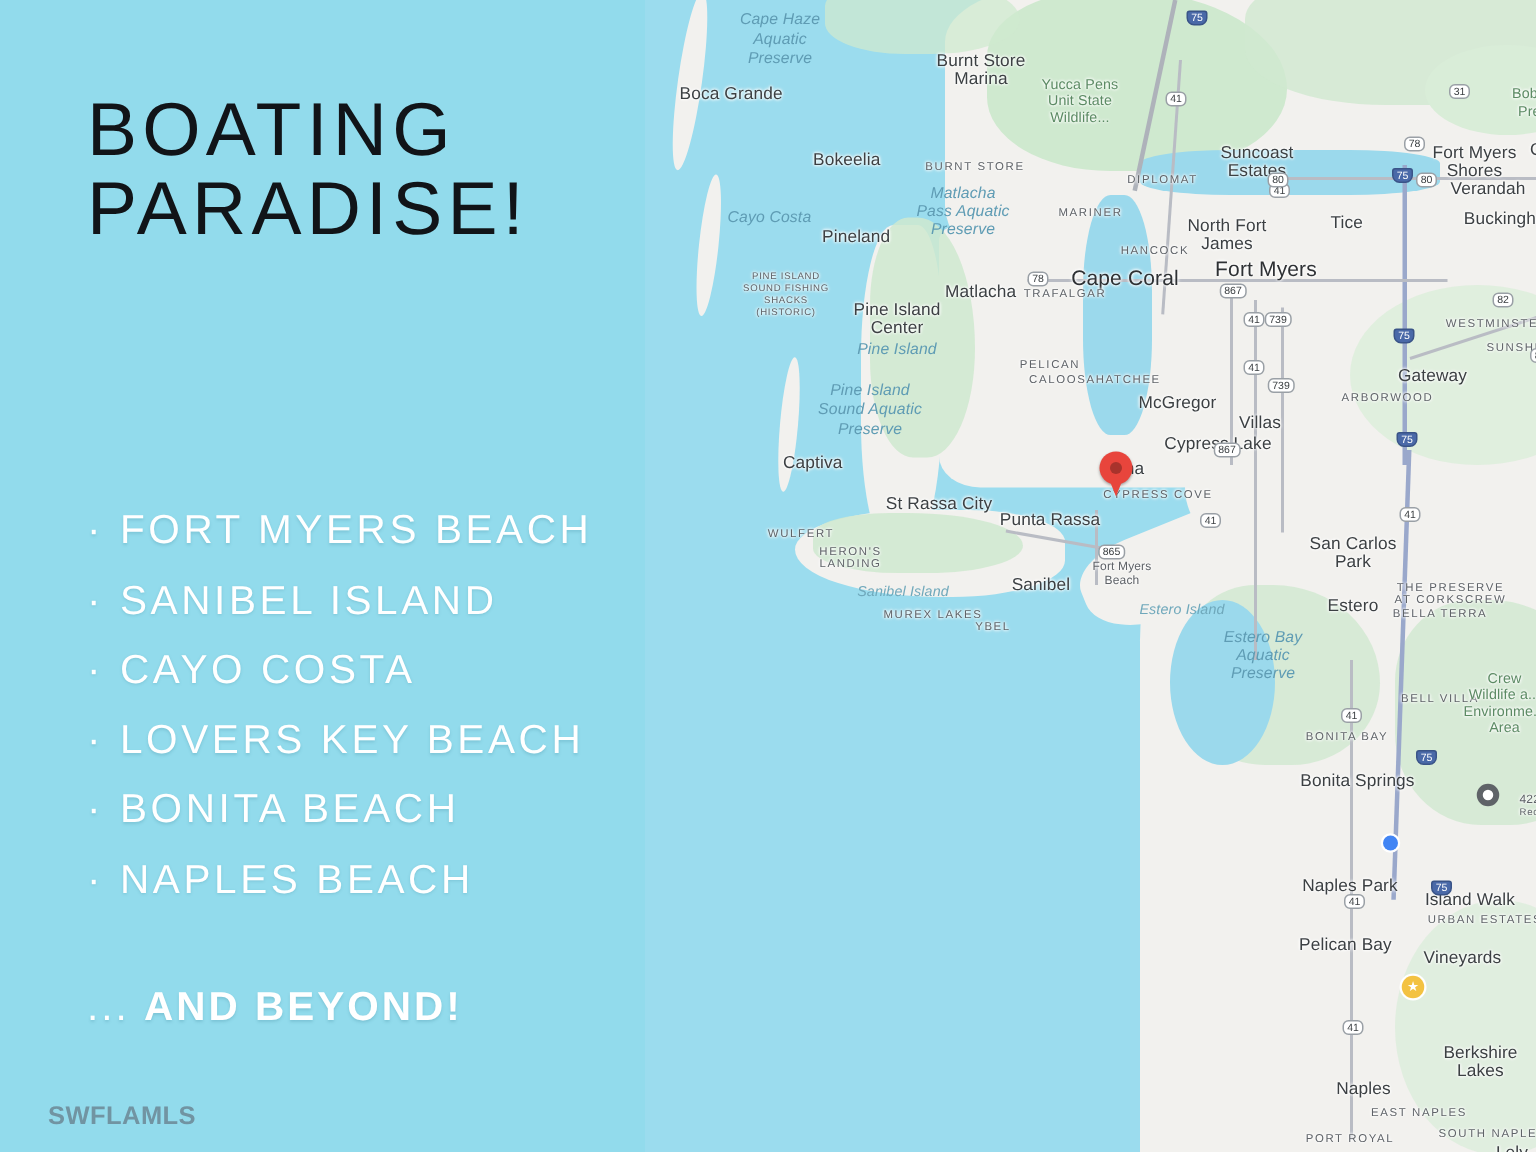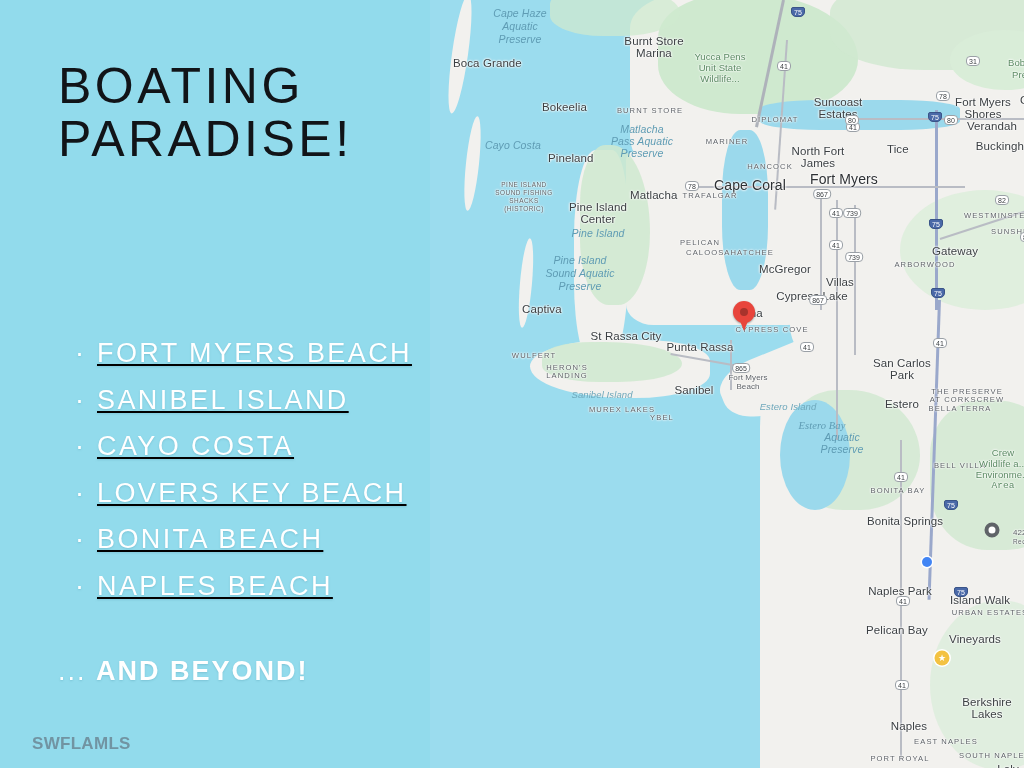--- a/index.html
+++ b/index.html
@@ -133,24 +133,23 @@
     width: 400px;
     font-size: 30px;
     font-weight: 400;
     letter-spacing: 3px;
     line-height: 1.45;
     color: #ffffff;
     text-shadow: 0 1px 3px rgba(60,130,150,.35);
   }
   #bullets {
     position: absolute;
-    left: 55px; top: 330px;
+    left: 38px; top: 330px;
     width: 420px;
     list-style: none;
-    text-decoration: underline;
   }
   #bullets li {
     font-size: 27px;
     font-weight: 300;
     letter-spacing: 2.4px;
     line-height: 46.5px;
     color: #ffffff;
     white-space: nowrap;
     text-shadow: 0 1px 2px rgba(60,130,150,.25);
   }
@@ -299,28 +298,28 @@
         <div class="mlabel m-city m-center" style="left: 264px; top: 384px;">Sanibel</div>
         <div class="mlabel m-small m-center" style="left: 318px; top: 374px;">Fort Myers</div>
         <div class="mlabel m-small m-center" style="left: 318px; top: 383px;">Beach</div>
         <div class="mlabel m-water m-center" style="left: 358px; top: 402px;">Estero Island</div>
         <div class="mlabel m-city m-center" style="left: 472px; top: 357px;">San Carlos</div>
         <div class="mlabel m-city m-center" style="left: 472px; top: 369px;">Park</div>
         <div class="mlabel m-city m-center" style="left: 472px; top: 398px;">Estero</div>
         <div class="mlabel m-nbhd m-center" style="left: 537px; top: 388px;">THE PRESERVE</div>
         <div class="mlabel m-nbhd m-center" style="left: 537px; top: 396px;">AT CORKSCREW</div>
         <div class="mlabel m-nbhd m-center" style="left: 530px; top: 405px;">BELLA TERRA</div>
-        <div class="mlabel m-water-b m-center" style="left: 392px; top: 420px; font-family: Liberation Serif, serif;">Estero Bay</div>
+        <div class="mlabel m-water-b m-center" style="left: 412px; top: 420px;">Estero Bay</div>
         <div class="mlabel m-water-b m-center" style="left: 412px; top: 432px;">Aquatic</div>
         <div class="mlabel m-water-b m-center" style="left: 412px; top: 444px;">Preserve</div>
         <div class="mlabel m-nbhd m-center" style="left: 530px; top: 462px;">BELL VILLA</div>
         <div class="mlabel m-park m-center" style="left: 573px; top: 448px;">Crew</div>
         <div class="mlabel m-park m-center" style="left: 573px; top: 459px;">Wildlife a...</div>
         <div class="mlabel m-park m-center" style="left: 573px; top: 470px;">Environme...</div>
-        <div class="mlabel m-park m-center" style="left: 573px; top: 481px; font-family: Liberation Mono, monospace;">Area</div>
+        <div class="mlabel m-park m-center" style="left: 573px; top: 481px;">Area</div>
         <div class="mlabel m-nbhd m-center" style="left: 468px; top: 487px;">BONITA BAY</div>
         <div class="mlabel m-city m-center" style="left: 475px; top: 515px;">Bonita Springs</div>
         <div class="mlabel m-small" style="left: 583px; top: 529px;">4226 S</div>
         <div class="mlabel m-tiny" style="left: 583px; top: 539px;">Recentl</div>
         <div class="mlabel m-city m-center" style="left: 470px; top: 585px;">Naples Park</div>
         <div class="mlabel m-city m-center" style="left: 550px; top: 594px;">Island Walk</div>
         <div class="mlabel m-nbhd m-center" style="left: 560px; top: 609px;">URBAN ESTATES</div>
         <div class="mlabel m-city m-center" style="left: 467px; top: 624px;">Pelican Bay</div>
         <div class="mlabel m-city m-center" style="left: 545px; top: 633px;">Vineyards</div>
         <div class="mlabel m-city m-center" style="left: 557px; top: 696px;">Berkshire</div>

